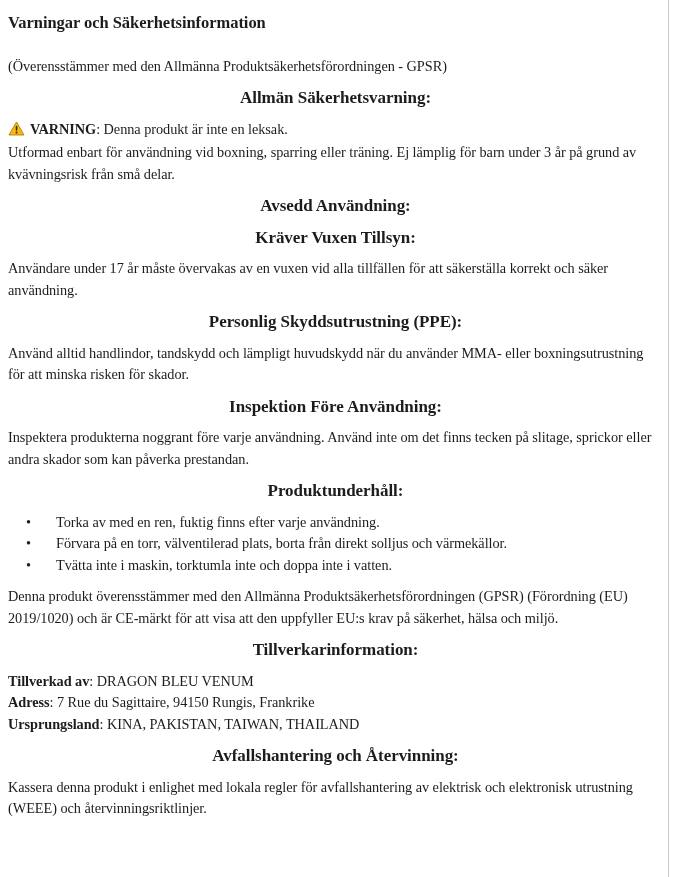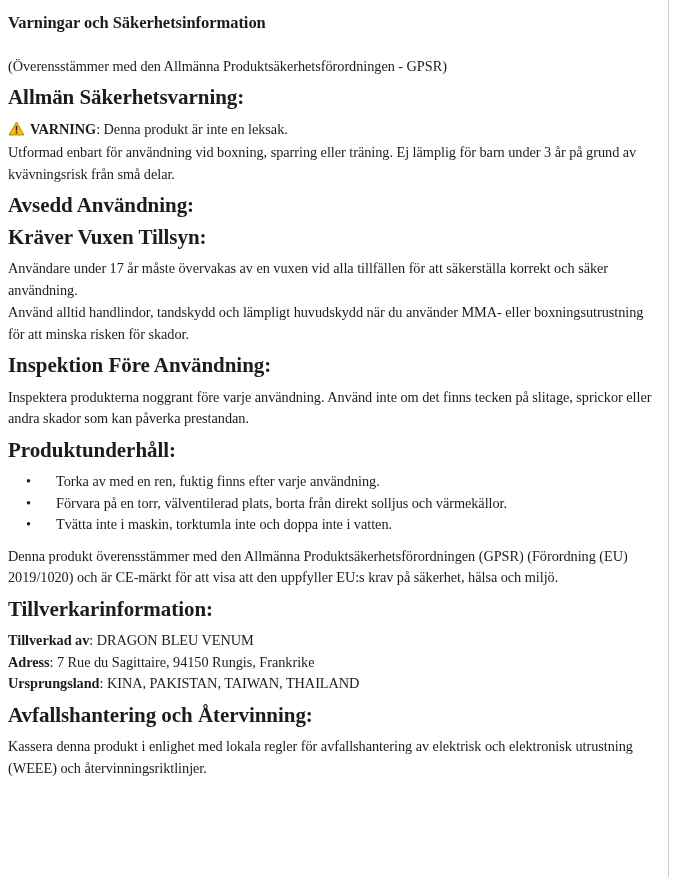--- a/index.html
+++ b/index.html
@@ -33,24 +33,25 @@
   h1.doc-title {
     font-size: 16.5px;
     line-height: 21.5px;
     font-weight: bold;
     margin: 0 0 22px 0;
   }
   p {
     margin: 1px 0;
   }
   h2.section-heading {
-    font-size: 21px;
+    font-size: 17px;
     line-height: 21.5px;
     font-weight: bold;
     margin: 10px 0;
+    text-align: center;
   }
   h2.section-heading.tight {
     margin-top: 1px;
   }
   .bold {
     font-weight: bold;
   }
   ul.maintenance-list {
     list-style: none;
     margin: 10px 0;
@@ -95,20 +96,21 @@
           <circle cx="12.05" cy="17" r="1.5" fill="#3a2b00"></circle>
         </svg></span><span class="bold">VARNING</span><span>: Denna produkt är inte en leksak.</span><br>
     <span>Utformad enbart för användning vid boxning, sparring eller träning. Ej lämplig för barn under 3 år på grund av kvävningsrisk från små delar.</span>
   </p>
 
   <h2 class="section-heading">Avsedd Användning:</h2>
 
   <h2 class="section-heading">Kräver Vuxen Tillsyn:</h2>
   <p>Användare under 17 år måste övervakas av en vuxen vid alla tillfällen för att säkerställa korrekt och säker användning.</p>
 
+  <h2 class="section-heading">Personlig Skyddsutrustning (PPE):</h2>
   <p>Använd alltid handlindor, tandskydd och lämpligt huvudskydd när du använder MMA- eller boxningsutrustning för att minska risken för skador.</p>
 
   <h2 class="section-heading">Inspektion Före Användning:</h2>
   <p>Inspektera produkterna noggrant före varje användning. Använd inte om det finns tecken på slitage, sprickor eller andra skador som kan påverka prestandan.</p>
 
   <h2 class="section-heading">Produktunderhåll:</h2>
   <ul class="maintenance-list">
     <li>Torka av med en ren, fuktig finns efter varje användning.</li>
     <li>Förvara på en torr, välventilerad plats, borta från direkt solljus och värmekällor.</li>
     <li>Tvätta inte i maskin, torktumla inte och doppa inte i vatten.</li>

